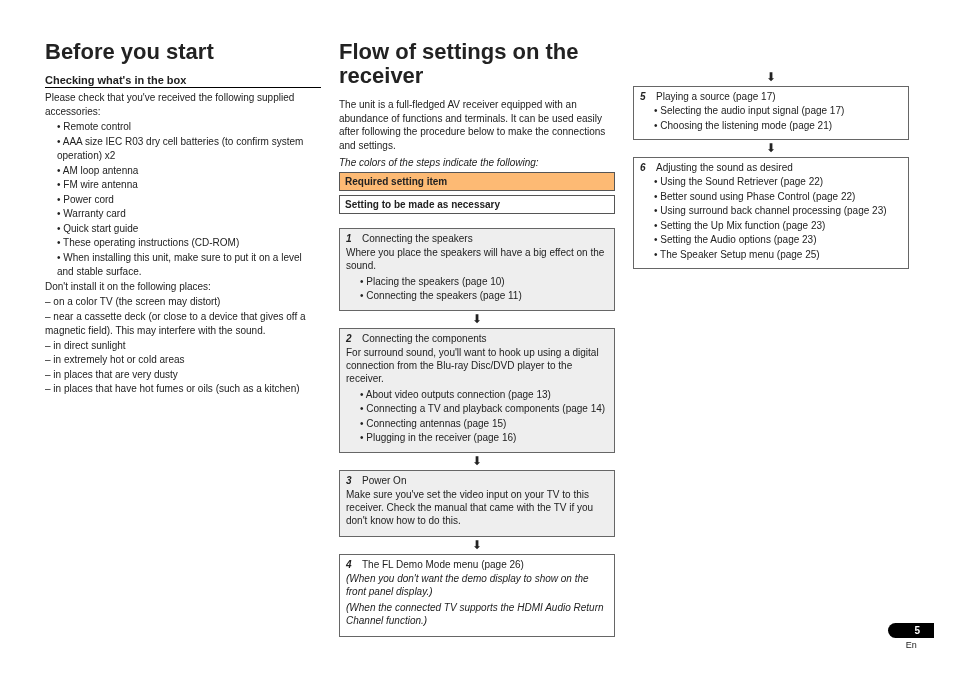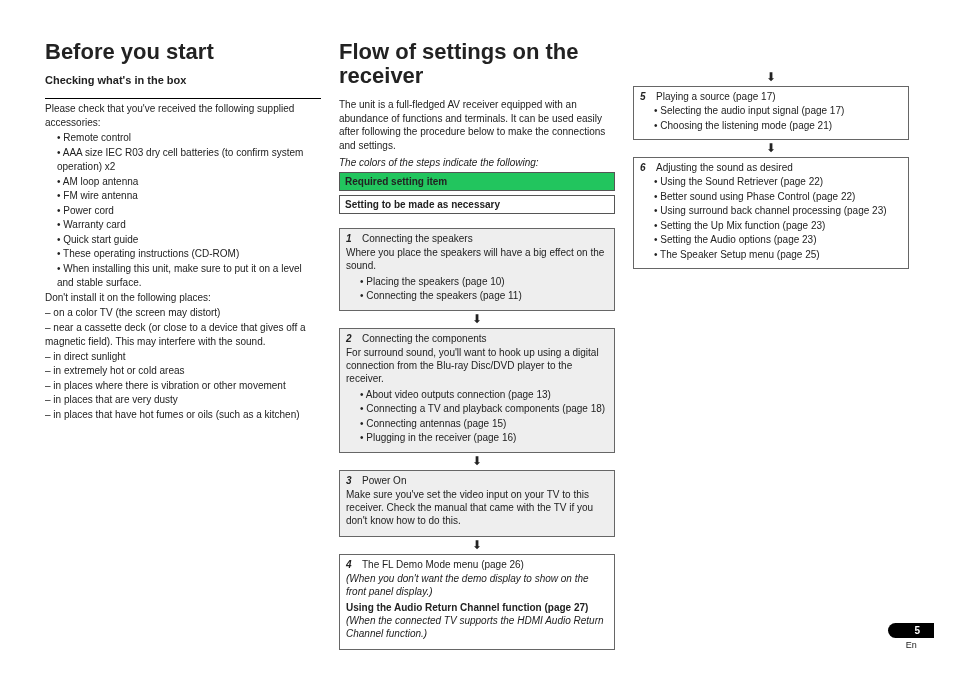--- a/index.html
+++ b/index.html
@@ -21,40 +21,40 @@
   h1 {
     font-size: 22px;
     font-weight: bold;
     margin-bottom: 10px;
     line-height: 1.1;
   }
   h2 {
     font-size: 11px;
     font-weight: bold;
     border-bottom: 1px solid #000;
-    padding-bottom: 12px;
+    padding-bottom: 1px;
     margin-bottom: 3px;
     margin-top: 8px;
   }
   p { line-height: 1.35; margin-bottom: 2px; }
   .intro { font-size: 10px; line-height: 1.35; margin-bottom: 4px; }
   .bullets { list-style: none; padding-left: 12px; }
   .bullets li { line-height: 1.45; }
   .bullets li::before { content: "• "; }
   .plain-list { list-style: none; padding-left: 0; }
   .plain-list li { line-height: 1.45; }
   .italic { font-style: italic; }
   .legend-box {
     border: 1px solid #555;
     padding: 3px 5px;
     font-size: 10px;
     font-weight: bold;
     margin-bottom: 4px;
   }
-  .legend-box.gray { background: #22c55e; }
+  .legend-box.gray { background: #fdba74; }
   .step {
     border: 1px solid #666;
     background: #eee;
     padding: 4px 6px 6px 6px;
     margin-bottom: 2px;
   }
   .step.white { background: #fff; }
   .step-head { display: flex; gap: 6px; font-weight: bold; margin-bottom: 2px; }
   .step-num { font-style: italic; font-weight: bold; width: 10px; }
   .step-title { font-weight: normal; }
@@ -110,21 +110,20 @@
 
     <ul class="bullets">
       <li>When installing this unit, make sure to put it on a level and stable surface.</li>
     </ul>
     <p>Don't install it on the following places:</p>
     <ul class="plain-list">
       <li>– on a color TV (the screen may distort)</li>
       <li>– near a cassette deck (or close to a device that gives off a magnetic field). This may interfere with the sound.</li>
       <li>– in direct sunlight</li>
       <li>– in extremely hot or cold areas</li>
-      <li>– in places where there is vibration or other movement</li>
       <li>– in places that are very dusty</li>
       <li>– in places that have hot fumes or oils (such as a kitchen)</li>
     </ul>
   </div>
 
   <div class="col">
     <h1>Flow of settings on the receiver</h1>
     <p class="intro">The unit is a full-fledged AV receiver equipped with an abundance of functions and terminals. It can be used easily after following the procedure below to make the connections and settings.</p>
     <p class="italic">The colors of the steps indicate the following:</p>
 
@@ -147,21 +146,21 @@
     <div class="arrow">⬇</div>
 
     <div class="step">
       <div class="step-head">
         <span class="step-num">2</span>
         <span class="step-title">Connecting the components</span>
       </div>
       <div class="step-body">For surround sound, you'll want to hook up using a digital connection from the Blu-ray Disc/DVD player to the receiver.</div>
       <ul class="bullets">
         <li>About video outputs connection (page 13)</li>
-        <li>Connecting a TV and playback components (page 18)</li>
+        <li>Connecting a TV and playback components (page 14)</li>
         <li>Connecting antennas (page 15)</li>
         <li>Plugging in the receiver (page 16)</li>
       </ul>
     </div>
     <div class="arrow">⬇</div>
 
     <div class="step">
       <div class="step-head">
         <span class="step-num">3</span>
         <span class="step-title">Power On</span>
@@ -169,21 +168,20 @@
       <div class="step-body">Make sure you've set the video input on your TV to this receiver. Check the manual that came with the TV if you don't know how to do this.</div>
     </div>
     <div class="arrow">⬇</div>
 
     <div class="step white">
       <div class="step-head">
         <span class="step-num">4</span>
         <span class="step-title">The FL Demo Mode menu (page 26)</span>
       </div>
       <div class="step-body italic">(When you don't want the demo display to show on the front panel display.)</div>
-      <div class="subhead">Using the Audio Return Channel function (page 27)</div>
       <div class="step-body italic">(When the connected TV supports the HDMI Audio Return Channel function.)</div>
     </div>
   </div>
 
   <div class="col">
     <div class="spacer-h1"></div>
     <div class="arrow">⬇</div>
 
     <div class="step white">
       <div class="step-head">

